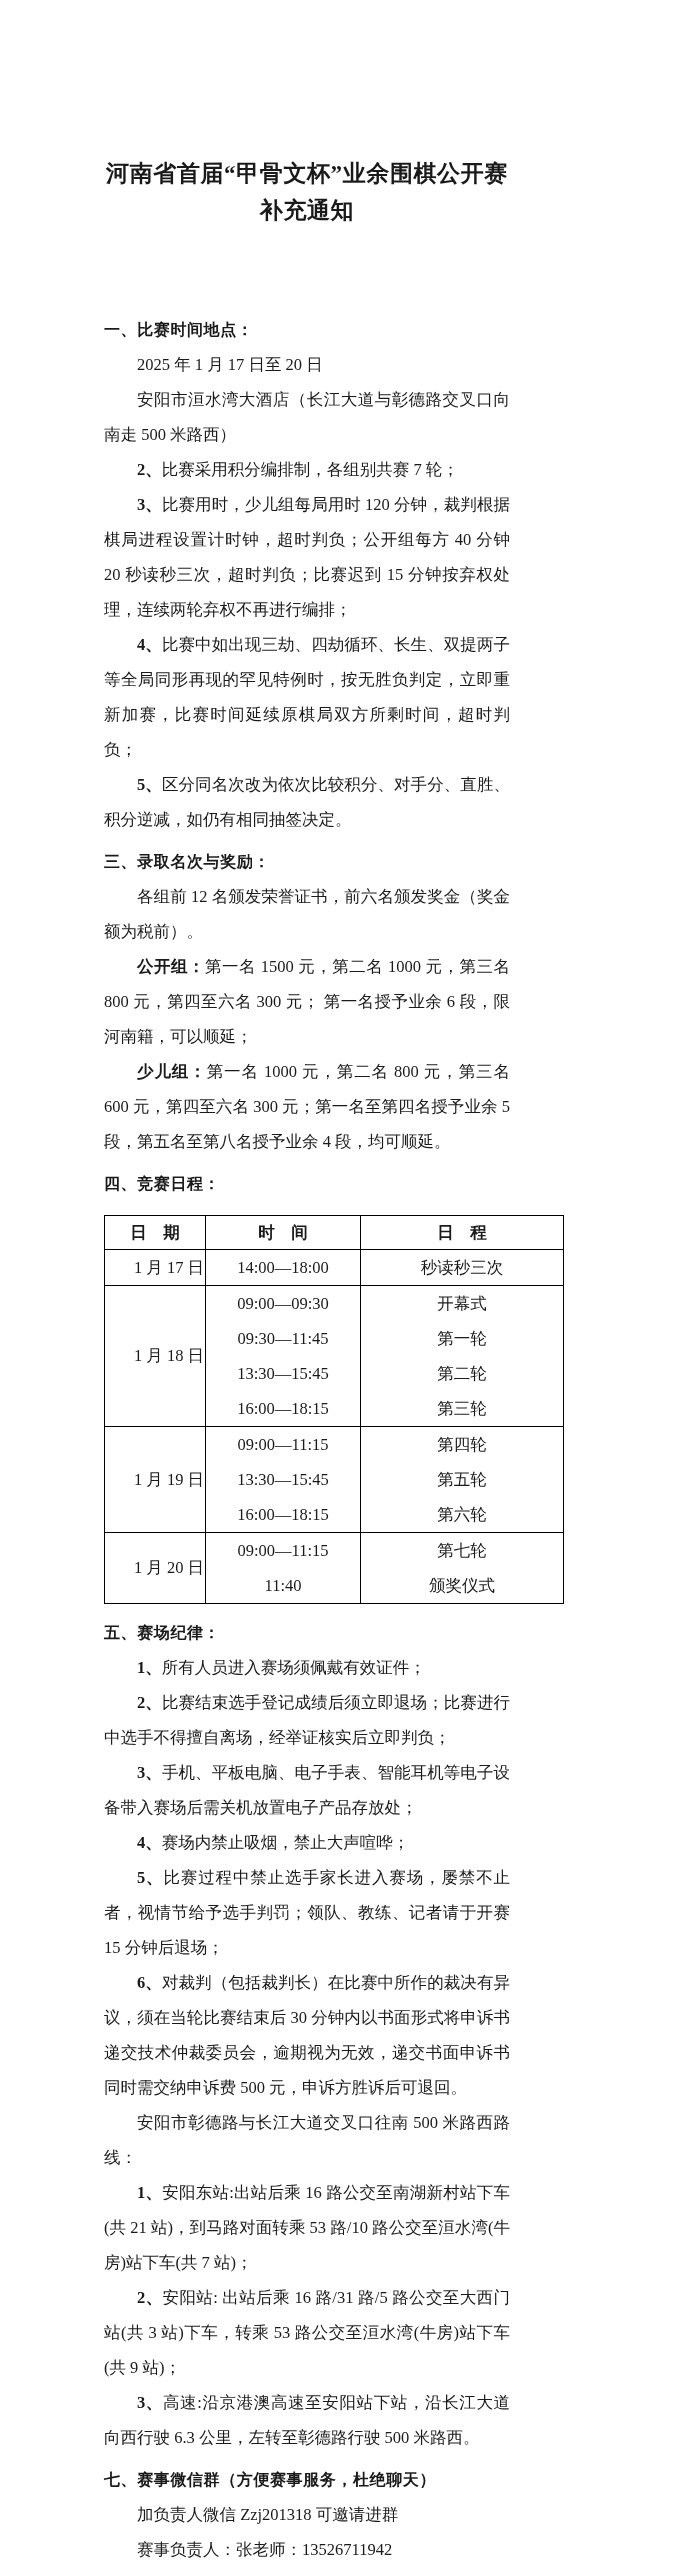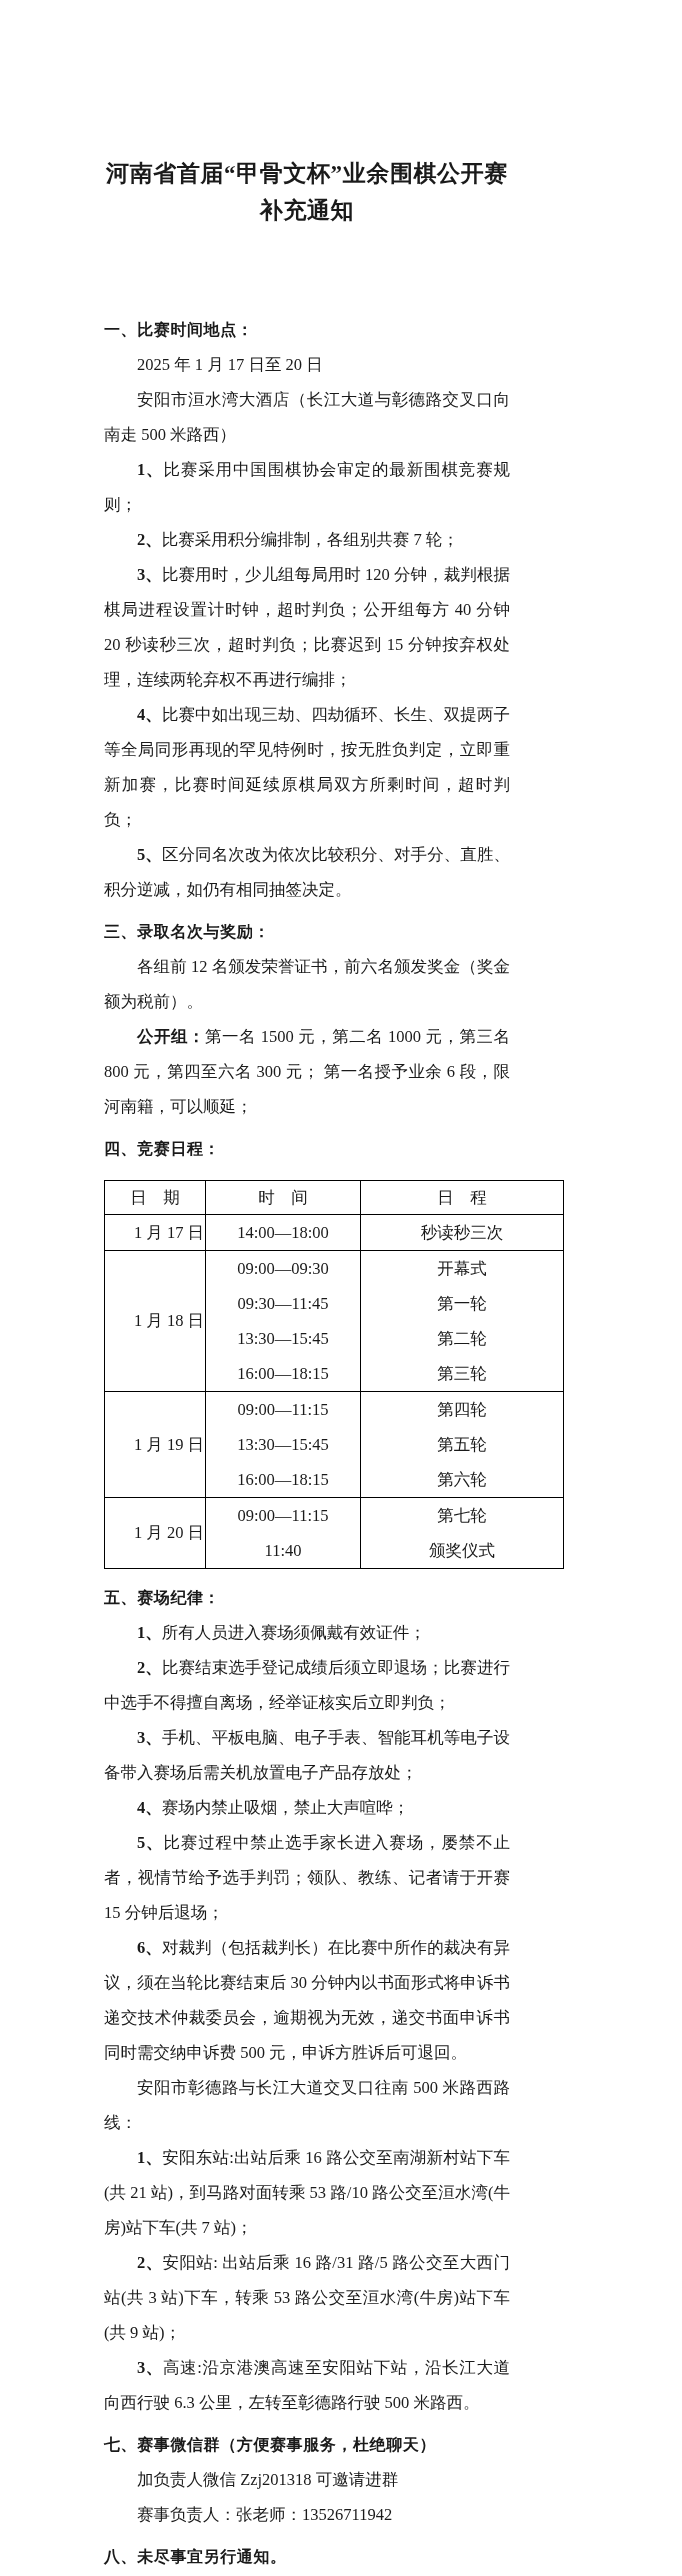--- a/index.html
+++ b/index.html
@@ -61,21 +61,21 @@
   }
   .schedule th, .schedule td {
     padding: 0;
     text-align: center;
     font-size: 16.5px;
     line-height: 35px;
     border-left: 1.1px solid #000000;
   }
   .schedule th:first-child, .schedule td.date-cell { border-left: none; }
   .schedule thead th {
-    font-weight: normal;
+    font-weight: bold;
     line-height: 33px;
     border-bottom: 1.1px solid #000000;
     text-align: center;
   }
   .schedule tr.group-end td { border-bottom: 1.1px solid #000000; }
   .schedule td.date-cell {
     vertical-align: middle;
     border-bottom: 1.1px solid #000000;
     padding-left: 28px;
   }
@@ -85,28 +85,28 @@
 
 <div class="page">
   <h1 class="doc-title">
     <span class="title-line">河南省首届“甲骨文杯”业余围棋公开赛</span>
     <span class="title-line">补充通知</span>
   </h1>
   <div id="content">
       <h2 class="sec-heading">一、比赛时间地点：</h2>
       <p class="para"><span class="ptext">2025 年 1 月 17 日至 20 日</span></p>
       <p class="para"><span class="ptext">安阳市洹水湾大酒店（长江大道与彰德路交叉口向南走 500 米路西）</span></p>
-      <p class="para"><b class="plabel num">1、</b><span class="ptext">比赛采用中国围棋协会审定的最新围棋竞赛规则；</span></p>
       <p class="para"><b class="plabel num">2、</b><span class="ptext">比赛采用积分编排制，各组别共赛 7 轮；</span></p>
       <p class="para"><b class="plabel num">3、</b><span class="ptext">比赛用时，少儿组每局用时 120 分钟，裁判根据棋局进程设置计时钟，超时判负；公开组每方 40 分钟 20 秒读秒三次，超时判负；比赛迟到 15 分钟按弃权处理，连续两轮弃权不再进行编排；</span></p>
       <p class="para"><b class="plabel num">4、</b><span class="ptext">比赛中如出现三劫、四劫循环、长生、双提两子等全局同形再现的罕见特例时，按无胜负判定，立即重新加赛，比赛时间延续原棋局双方所剩时间，超时判负；</span></p>
       <p class="para"><b class="plabel num">5、</b><span class="ptext">区分同名次改为依次比较积分、对手分、直胜、积分逆减，如仍有相同抽签决定。</span></p>
       <h2 class="sec-heading">三、录取名次与奖励：</h2>
       <p class="para"><span class="ptext">各组前 12 名颁发荣誉证书，前六名颁发奖金（奖金额为税前）。</span></p>
       <p class="para"><b class="plabel runin">公开组：</b><span class="ptext">第一名 1500 元，第二名 1000 元，第三名 800 元，第四至六名 300 元； 第一名授予业余 6 段，限河南籍，可以顺延；</span></p>
+      <p class="para"><b class="plabel runin">少儿组：</b><span class="ptext">第一名 1000 元，第二名 800 元，第三名 600 元，第四至六名 300 元；第一名至第四名授予业余 5 段，第五名至第八名授予业余 4 段，均可顺延。</span></p>
       <h2 class="sec-heading">四、竞赛日程：</h2>
       <table class="schedule">
     <colgroup>
       <col style="width:101px">
       <col style="width:155px">
       <col style="width:203px">
     </colgroup>
     <thead>
       <tr>
             <th>日　期</th>

